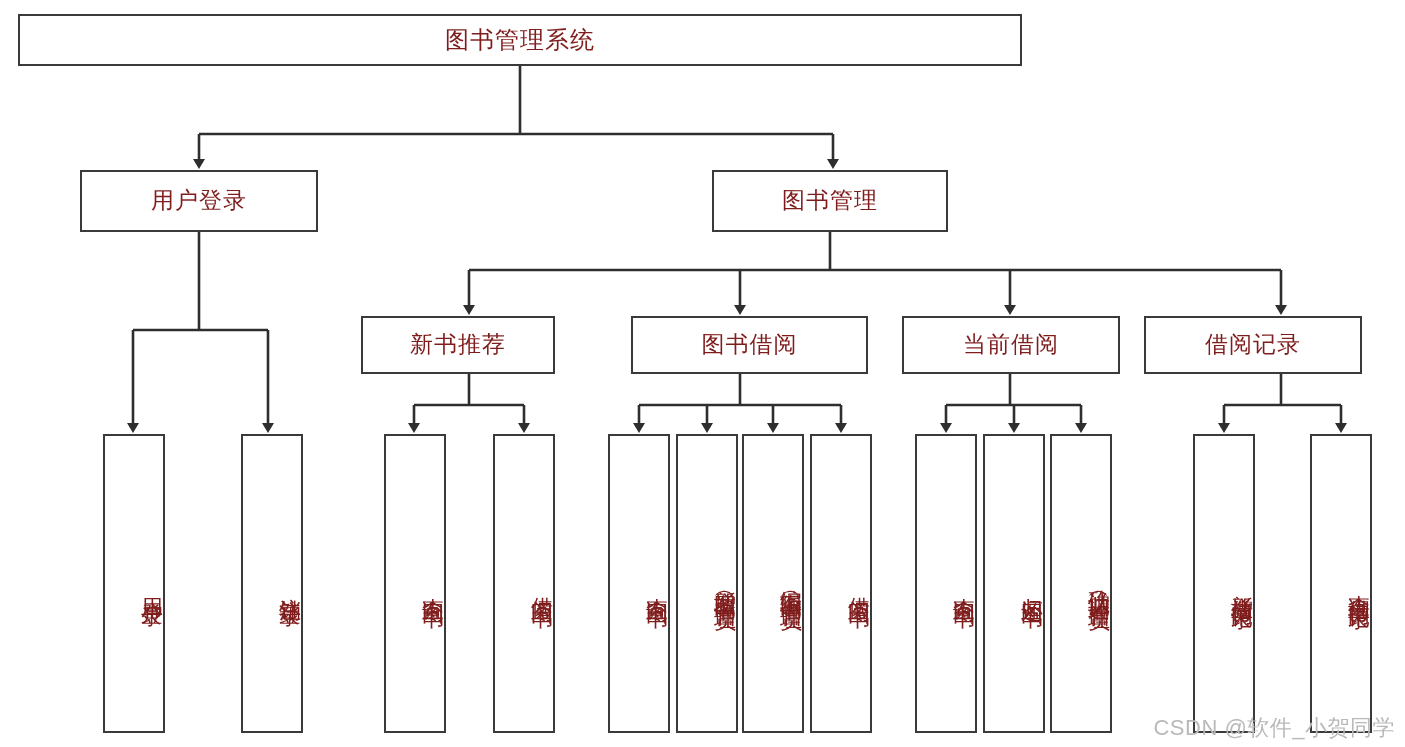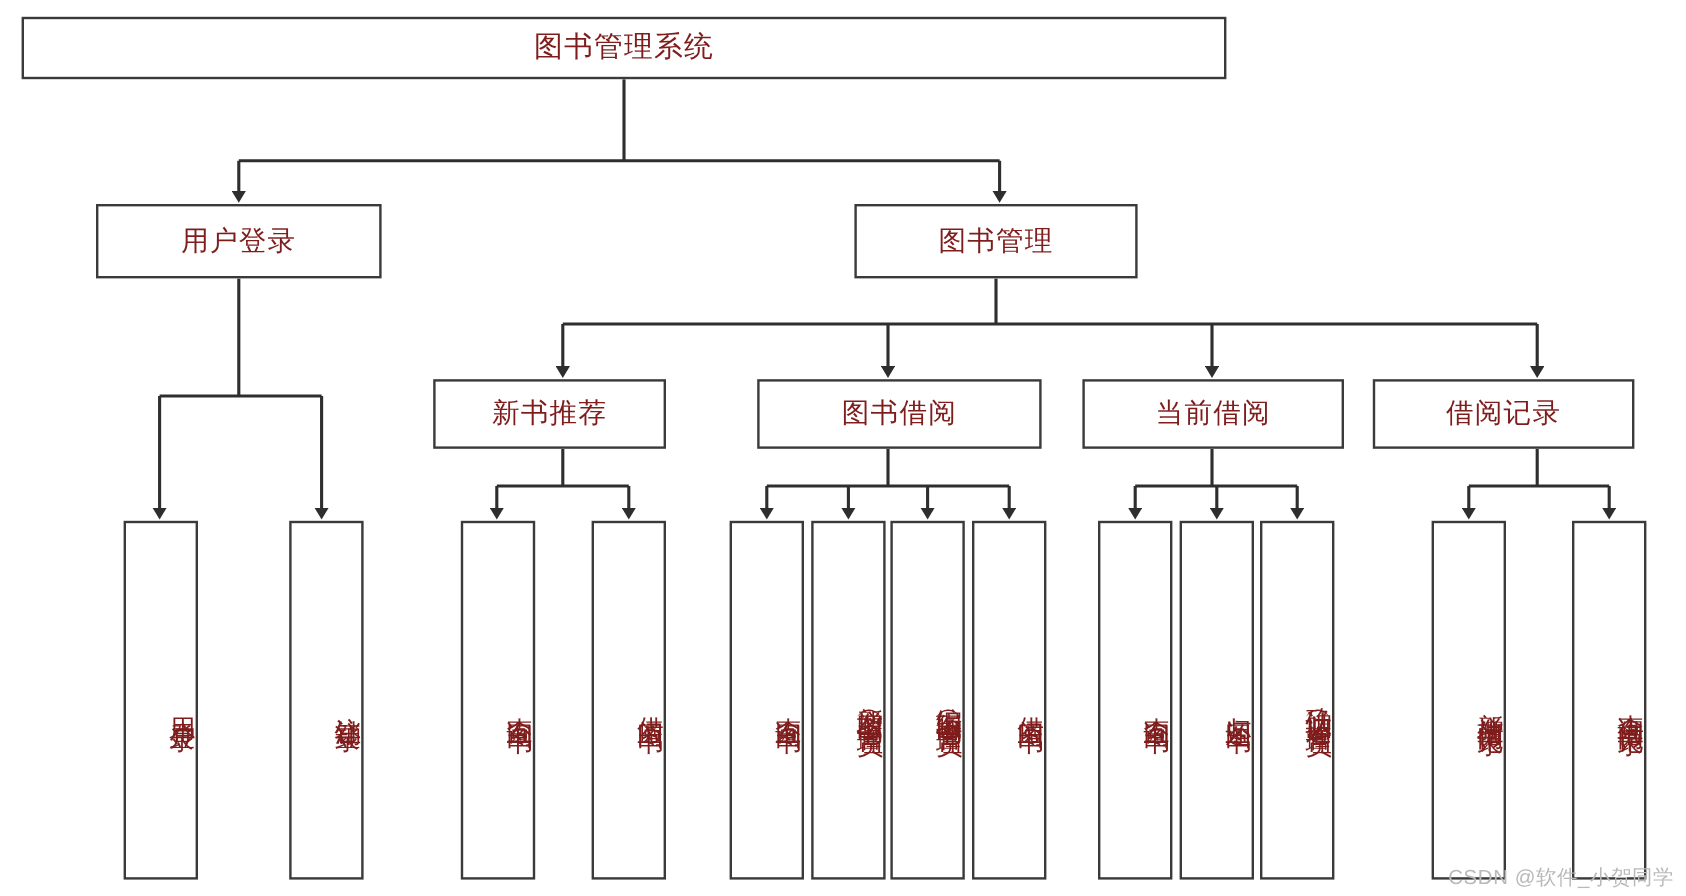--- a/index.html
+++ b/index.html
@@ -51,21 +51,21 @@
   }
   .node.v .vtext{
     display:block;
     writing-mode:vertical-rl;
     text-orientation:upright;
   }
   .watermark{
     position:absolute;
     right:10px;
     bottom:4px;
-    font-size:17px;
+    font-size:22px;
     color:#b9b9b9;
     white-space:nowrap;
     letter-spacing:0.5px;
   }
 </style>
 </head>
 <body>
 
 <div id="canvas">
 

